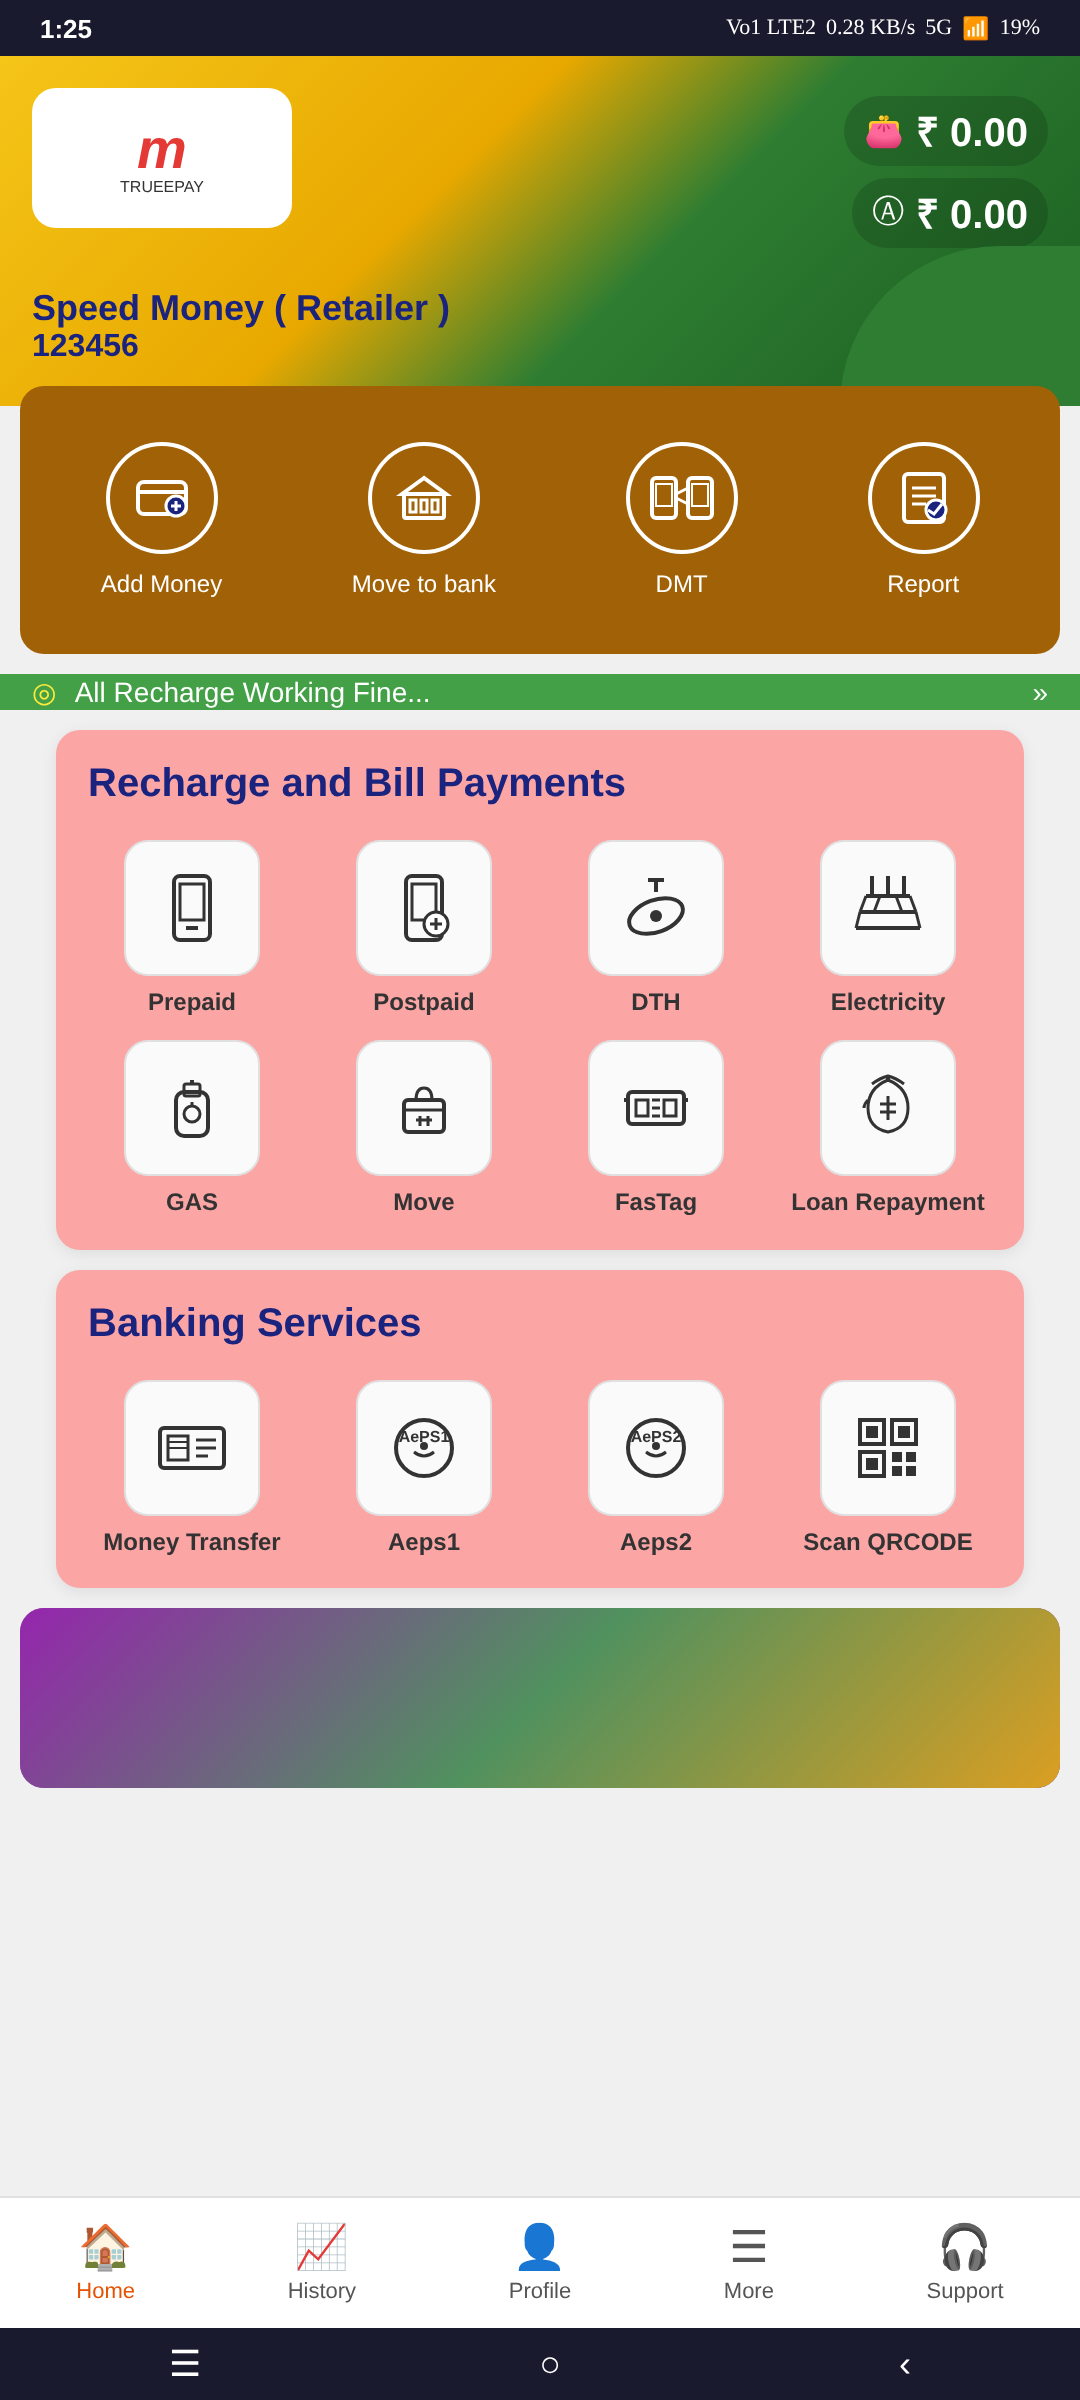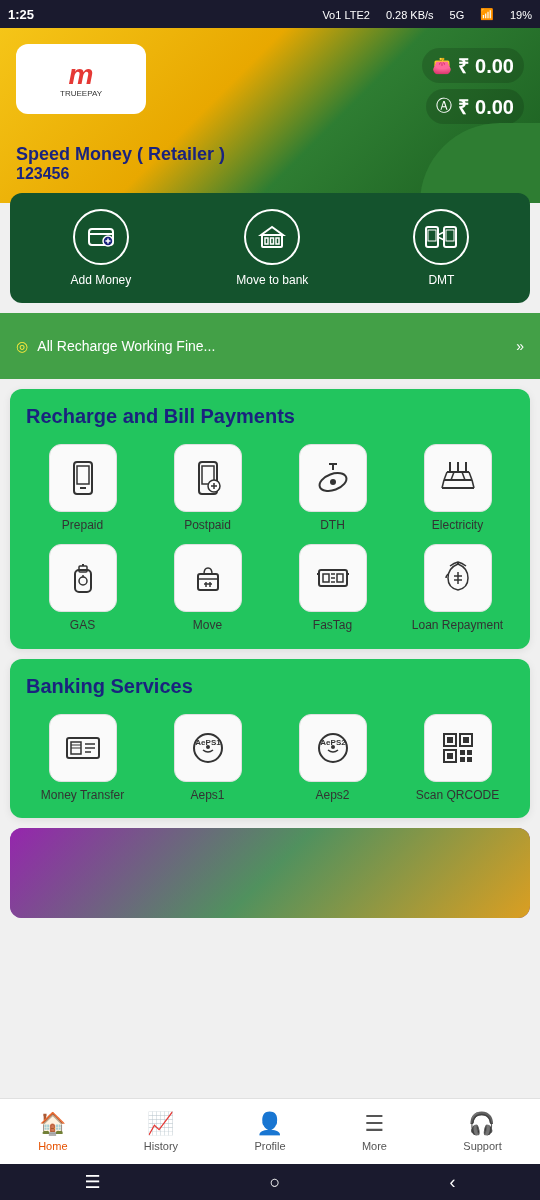--- a/index.html
+++ b/index.html
@@ -13,25 +13,25 @@
     }
 
     
     .status-bar {
       background: #1a1a2e;
       color: white;
       font-size: 12px;
       display: flex;
       justify-content: space-between;
       align-items: center;
-      padding: 4px 8px;
+      padding: 4px 20px;
       height: 28px;
     }
     .status-bar-left { font-weight: bold; font-size: 13px; }
-    .status-bar-right { display: flex; align-items: flex-end; gap: 16px; font-size: 11px; }
+    .status-bar-right { display: flex; align-items: flex-start; gap: 5px; font-size: 11px; font-family: Liberation Serif, serif; }
 
     
     .header {
       background: linear-gradient(135deg, #f5c518 0%, #e8a800 40%, #2e7d32 60%, #1b5e20 100%);
       padding: 16px 16px 20px;
       position: relative;
       min-height: 160px;
     }
     .header-top {
       display: flex;
@@ -80,24 +80,24 @@
 
     .user-info {
       color: #1a237e;
       margin-top: 20px;
       font-weight: 700;
       font-size: 18px;
     }
 
     
     .quick-actions {
-      background: #14532d;
+      background: #a16207;
       margin: 0 10px;
       border-radius: 12px;
-      padding: 16px 8px;
+      padding: 28px 8px;
       display: flex;
       justify-content: space-around;
       margin-top: -10px;
       position: relative;
       z-index: 2;
     }
     .action-item {
       display: flex;
       flex-direction: column;
       align-items: center;
@@ -119,34 +119,34 @@
       color: white;
       font-size: 12px;
       font-weight: 500;
       text-align: center;
     }
 
     
     .status-banner {
       background: #43a047;
       color: white;
-      padding: 25px 16px;
+      padding: 1px 16px;
       display: flex;
       justify-content: space-between;
       align-items: center;
       margin-top: 10px;
       font-size: 14px;
       font-weight: 500;
     }
     .status-banner-icon { color: #ffeb3b; margin-right: 6px; }
 
     
     .section-card {
-      background: #22c55e;
-      margin: 10px 10px;
+      background: #fca5a5;
+      margin: 10px 28px;
       border-radius: 12px;
       padding: 16px;
       box-shadow: 0 2px 8px rgba(0,0,0,0.08);
     }
     .section-title {
       font-size: 20px;
       font-weight: 700;
       color: #1a237e;
       margin-bottom: 16px;
     }
@@ -173,21 +173,21 @@
       align-items: center;
       justify-content: center;
       font-size: 30px;
       background: #fafafa;
       color: #333;
     }
     .service-label {
       font-size: 12px;
       color: #333;
       text-align: center;
-      font-weight: 400;
+      font-weight: 700;
       line-height: 1.2;
     }
 
     
     .bottom-nav {
       background: white;
       display: flex;
       justify-content: space-around;
       align-items: center;
       padding: 8px 0;
@@ -322,20 +322,33 @@
       <svg width="32" height="28" viewBox="0 0 32 28" fill="none">
         <rect x="1" y="4" width="12" height="20" rx="2" stroke="white" stroke-width="2" fill="none"></rect>
         <rect x="3" y="7" width="8" height="11" stroke="white" stroke-width="1" fill="none"></rect>
         <rect x="19" y="4" width="12" height="20" rx="2" stroke="white" stroke-width="2" fill="none"></rect>
         <rect x="21" y="7" width="8" height="11" stroke="white" stroke-width="1" fill="none"></rect>
         <line x1="13" y1="12" x2="19" y2="9" stroke="white" stroke-width="1.5" marker-end="url(#arrow)"></line>
         <line x1="19" y1="17" x2="13" y2="14" stroke="white" stroke-width="1.5"></line>
       </svg>
     </div>
     <span class="action-label">DMT</span>
+  </div>
+  <div class="action-item">
+    <div class="action-icon">
+      <svg width="28" height="28" viewBox="0 0 28 28" fill="none">
+        <rect x="4" y="2" width="20" height="24" rx="2" stroke="white" stroke-width="2" fill="none"></rect>
+        <line x1="8" y1="9" x2="20" y2="9" stroke="white" stroke-width="1.5"></line>
+        <line x1="8" y1="13" x2="20" y2="13" stroke="white" stroke-width="1.5"></line>
+        <line x1="8" y1="17" x2="15" y2="17" stroke="white" stroke-width="1.5"></line>
+        <circle cx="20" cy="20" r="5" fill="#1a237e" stroke="white" stroke-width="1.5"></circle>
+        <polyline points="16,20 19,22 23,17" stroke="white" stroke-width="1.5" fill="none"></polyline>
+      </svg>
+    </div>
+    <span class="action-label">Report</span>
   </div>
 </div>
 
 <div class="status-banner">
   <span>
     <span class="status-banner-icon">◎</span>
     <span>All Recharge Working Fine...</span>
   </span>
   <span>»</span>
 </div>

